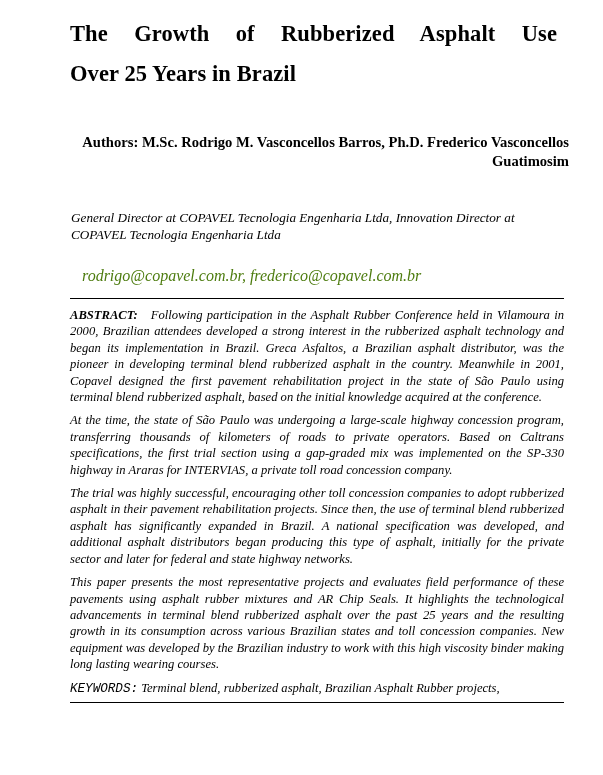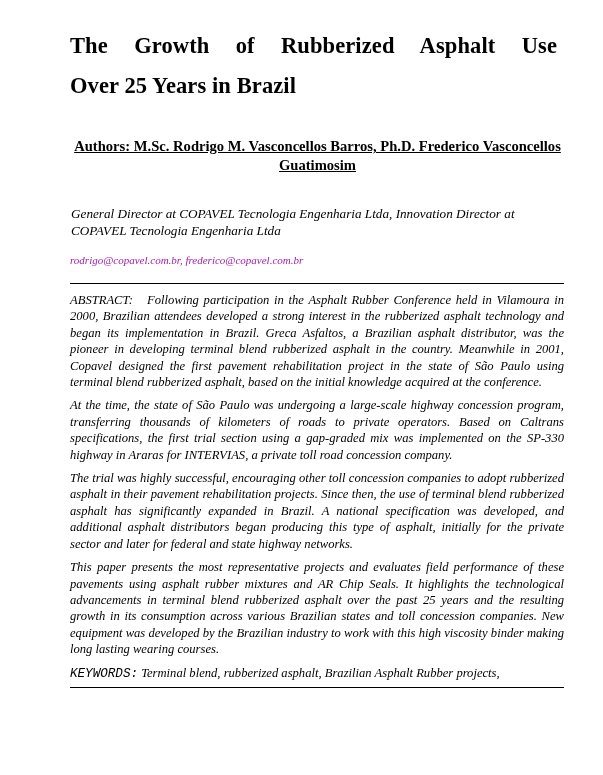--- a/index.html
+++ b/index.html
@@ -18,75 +18,74 @@
     position: relative;
     width: 603px;
     height: 775px;
     background: #ffffff;
     box-sizing: border-box;
     padding: 0 45px 0 70px;
   }
   
   .doc-title {
     margin: 0;
-    padding-top: 26px;
+    padding-top: 14px;
     width: 487px;
     font-size: 22.5px;
     font-weight: bold;
     line-height: 40px;
     text-align: justify;
     text-align-last: left;
     letter-spacing: 0.1px;
   }
   .doc-title span.l1 {
     display: block;
     text-align: justify;
     text-align-last: justify;
   }
   .doc-title span.l2 {
     display: block;
     text-align: center;
   }
   
   .authors {
-    margin: 4px;
+    margin: 12px;
     padding-top: 27px;
     width: 487px;
     font-size: 14.6px;
     font-weight: bold;
     line-height: 19px;
-    text-align: center;
-    text-decoration: underline;
+    text-align: right;
   }
   
   .affiliation {
     margin: 1px;
     padding-top: 26px;
     width: 487px;
     font-size: 13.2px;
     font-style: italic;
     line-height: 17px;
     text-align: left;
   }
   .address {
     margin: 0;
     padding-top: 14px;
     width: 487px;
     font-size: 13.2px;
     font-style: italic;
     line-height: 17px;
   }
   .emails {
-    margin: 0;
+    margin: 12px;
     padding-top: 12px;
     width: 487px;
-    font-size: 11px;
+    font-size: 16px;
     font-style: italic;
     line-height: 17px;
-    color: #a21caf;
+    color: #4d7c0f;
   }
   
   .abstract-box {
     margin-top: 14px;
     width: 494px;
     border-top: 1.6px solid #000000;
     border-bottom: 1.6px solid #000000;
     box-sizing: border-box;
     padding: 8px 0 3px 0;
   }
@@ -96,21 +95,21 @@
     font-style: italic;
     line-height: 16.4px;
     text-align: justify;
     text-align-last: left;
     padding-bottom: 7px;
   }
   .abstract-box p:last-child {
     padding-bottom: 2px;
   }
   .abstract-label {
-    font-weight: normal;
+    font-weight: bold;
     font-style: italic;
   }
   .gap {
     white-space: pre;
   }
   .keywords-label {
     font-style: italic;
     font-family: Liberation Mono, monospace;
   }
 </style>

